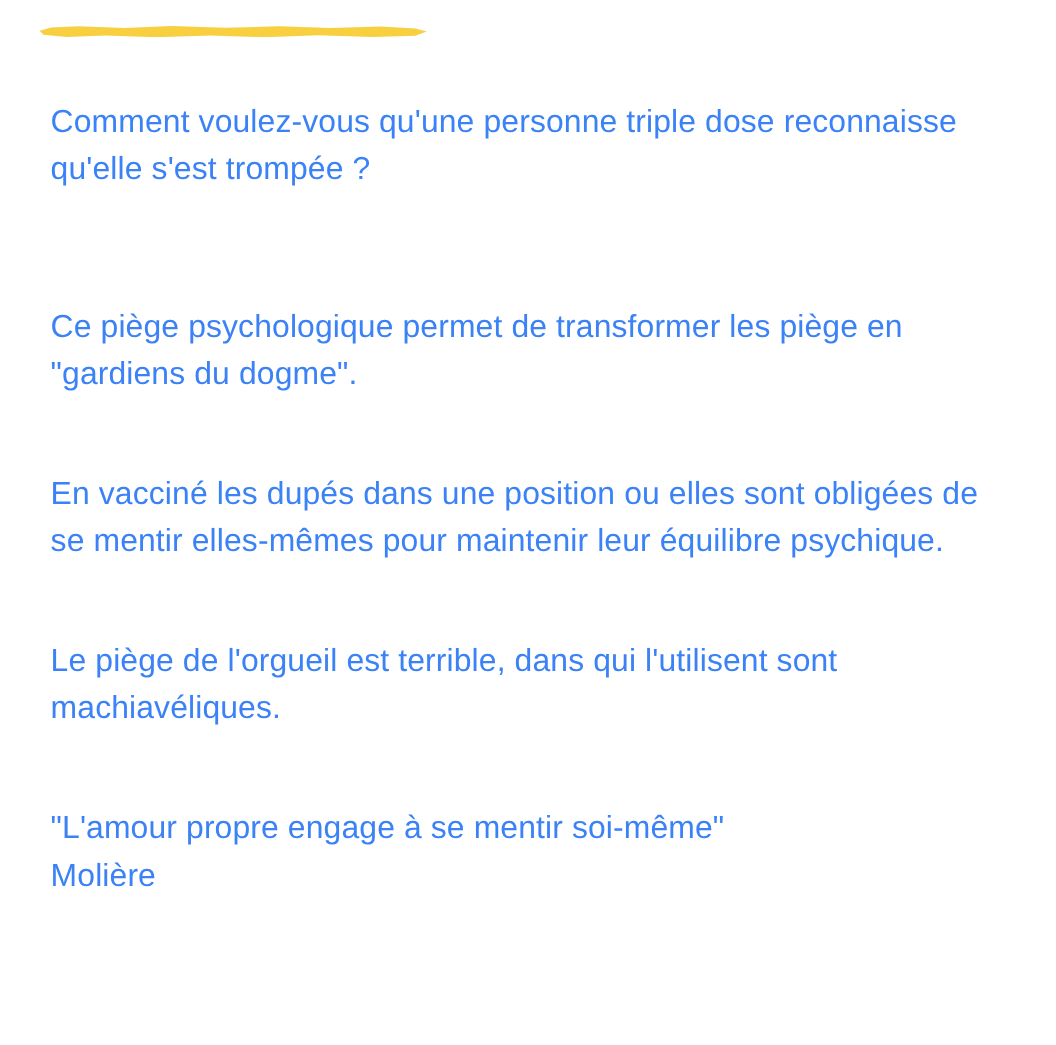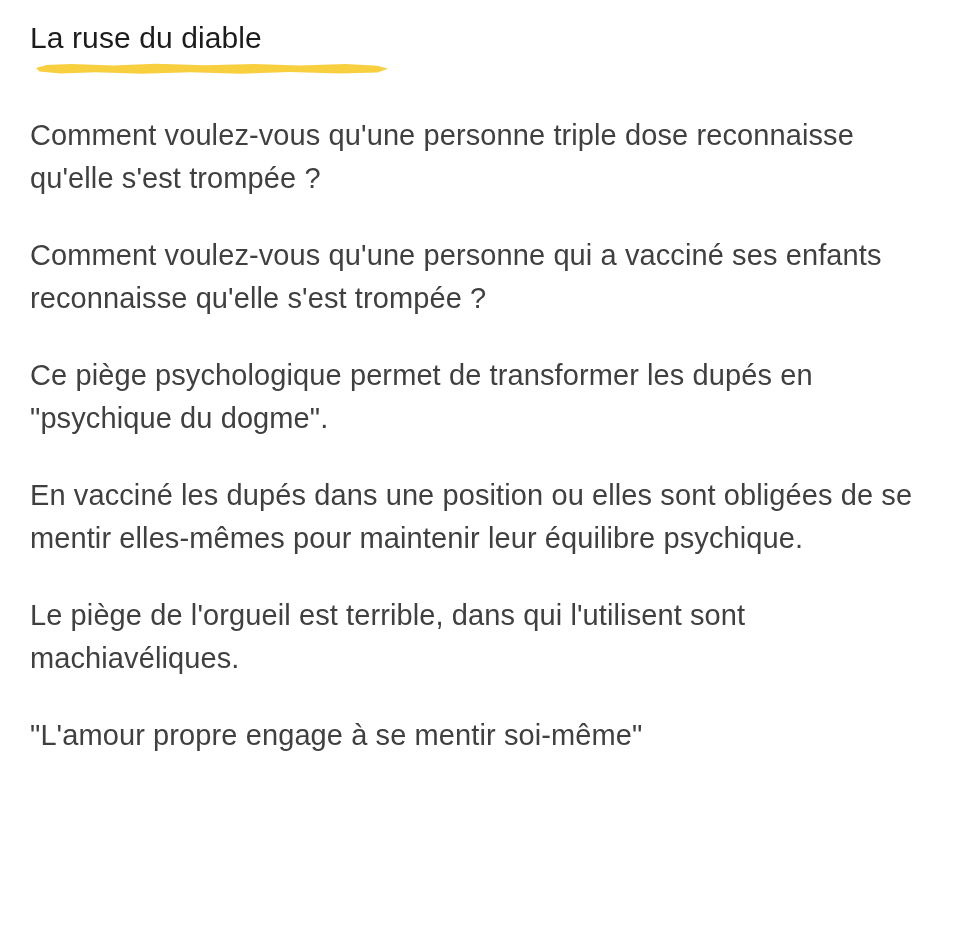--- a/index.html
+++ b/index.html
@@ -41,55 +41,54 @@
       0% 45%, 3% 18%, 10% 8%, 22% 22%, 34% 6%, 48% 20%,
       62% 8%, 75% 22%, 88% 10%, 97% 26%, 100% 52%,
       97% 86%, 86% 96%, 72% 82%, 58% 98%, 44% 84%,
       30% 98%, 17% 84%, 7% 96%, 1% 78%
     );
   }
   .body-block {
     font-size: 29px;
     line-height: 43px;
     letter-spacing: 0.1px;
-    margin: 0;
-    color: #404040;
+    margin: 16px;
+    color: #3b82f6;
   }
   .gap-1 { height: 40px; }
   .para-spacer { height: 34px; }
   .quote-block .line { display: block; }
 </style>
 </head>
 <body style="background: rgb(255, 255, 255);">
 
 <div class="page" style="background: rgb(255, 255, 255);">
 
-  <h1 class="doc-title">La ruse du diable</h1>
 
   <div class="highlight-underline" style="background: rgb(247, 207, 63);"></div>
 
   <div class="gap-1"></div>
 
   <p class="body-block">Comment voulez-vous qu'une personne triple dose reconnaisse qu'elle s'est trompée ?</p>
 
   <div class="para-spacer"></div>
 
-  <p class="body-block">Comment voulez-vous qu'une personne qui a vacciné ses enfants reconnaisse qu'elle s'est trompée ?</p>
 
   <div class="para-spacer"></div>
 
-  <p class="body-block">Ce piège psychologique permet de transformer les dupés en "psychique du dogme".</p>
+  <p class="body-block">Ce piège psychologique permet de transformer les piège en "gardiens du dogme".</p>
 
   <div class="para-spacer"></div>
 
   <p class="body-block">En vacciné les dupés dans une position ou elles sont obligées de se mentir elles-mêmes pour maintenir leur équilibre psychique.</p>
 
   <div class="para-spacer"></div>
 
   <p class="body-block">Le piège de l'orgueil est terrible, dans qui l'utilisent sont machiavéliques.</p>
 
   <div class="para-spacer"></div>
 
   <div class="body-block quote-block">
     <span class="line">"L'amour propre engage à se mentir soi-même"</span>
+    <span class="line">Molière</span>
   </div>
 
 </div>
 
 </body></html>

